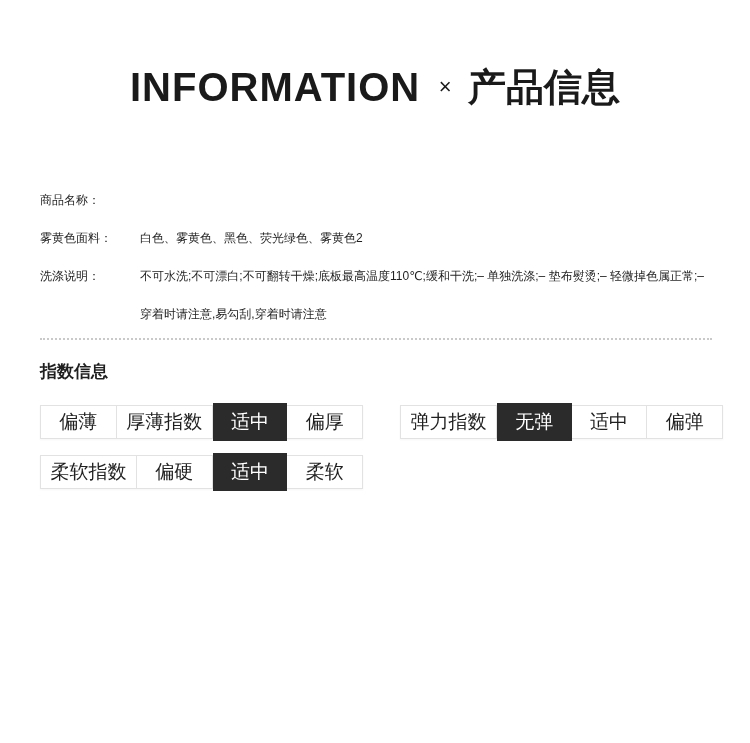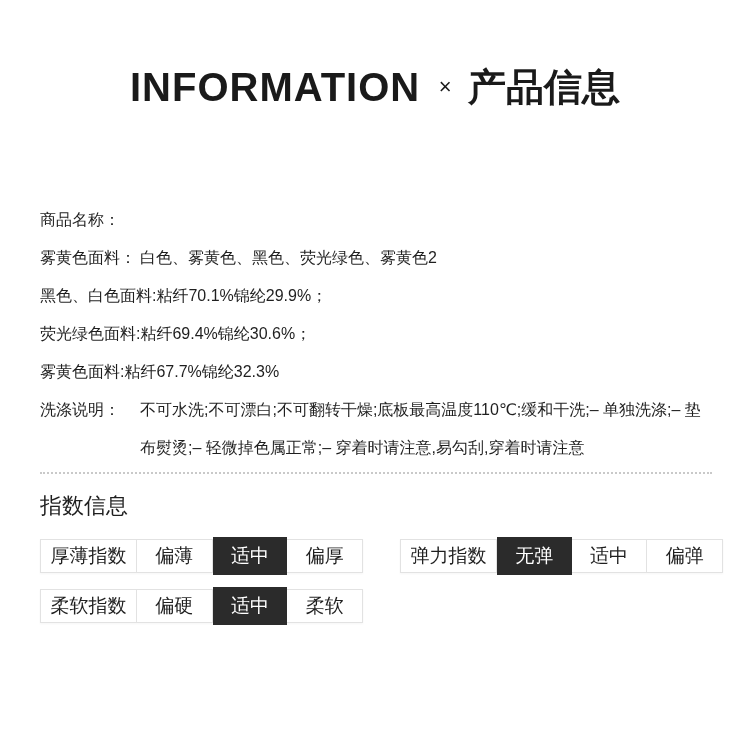--- a/index.html
+++ b/index.html
@@ -33,44 +33,44 @@
     vertical-align: middle;
   }
   .title-zh {
     font-size: 38px;
     font-weight: 700;
     color: #1a1a1a;
     vertical-align: middle;
   }
   
   .details {
-    margin-top: 89px;
+    margin-top: 69px;
     padding: 0 38px 0 40px;
-    font-size: 16px;
+    font-size: 12px;
     line-height: 38px;
   }
   .detail-row { display: flex; align-items: flex-start; }
   .detail-label {
     width: 100px;
     flex: 0 0 100px;
     white-space: nowrap;
     color: #1f1f1f;
   }
   .detail-value { flex: 1 1 auto; color: #1f1f1f; }
   
   .dotted-divider {
     margin: 0 38px 0 40px;
     border-top: 2px dotted #c9c9c9;
   }
   .divider-top { margin-top: 5px; }
   
   .index-heading {
     margin: 19px 0 0 40px;
-    font-size: 22px;
-    font-weight: 400;
+    font-size: 17px;
+    font-weight: 700;
     color: #1f1f1f;
     line-height: 26px;
   }
   .index-grid {
     margin-top: 20px;
     padding: 0 27px 0 40px;
     display: grid;
     grid-template-columns: 1fr 1fr;
     column-gap: 37px;
     row-gap: 16px;
@@ -126,45 +126,40 @@
   </div>
 
   <div class="detail-row">
     <div class="detail-label">雾黄色面料：</div>
     <div class="detail-value">
       <div>白色、雾黄色、黑色、荧光绿色、雾黄色2</div>
     </div>
   </div>
 
   <div class="detail-row">
-    <div class="detail-value">
-      <div>黑色、白色面料:粘纤70.1%锦纶29.9%；</div>
-      <div>荧光绿色面料:粘纤69.4%锦纶30.6%；</div>
-      <div>雾黄色面料:粘纤67.7%锦纶32.3%</div>
-    </div>
   </div>
 
   <div class="detail-row">
     <div class="detail-label">洗涤说明：</div>
     <div class="detail-value">
       <div>不可水洗;不可漂白;不可翻转干燥;底板最高温度110℃;缓和干洗;– 单独洗涤;– 垫布熨烫;– 轻微掉色属正常;– 穿着时请注意,易勾刮,穿着时请注意</div>
     </div>
   </div>
 
 </div>
 
 <div class="dotted-divider divider-top"></div>
 
 <div class="index-heading">指数信息</div>
 
 <div class="index-grid">
 
   <div class="idx-table">
+    <div class="idx-cell option-cell">偏薄</div>
     <div class="idx-cell label-cell">厚薄指数</div>
-    <div class="idx-cell option-cell">偏薄</div>
     <div class="idx-cell option-cell selected">适中</div>
     <div class="idx-cell option-cell">偏厚</div>
   </div>
 
 
   <div class="idx-table">
     <div class="idx-cell label-cell">弹力指数</div>
     <div class="idx-cell option-cell selected">无弹</div>
     <div class="idx-cell option-cell">适中</div>
     <div class="idx-cell option-cell">偏弹</div>

